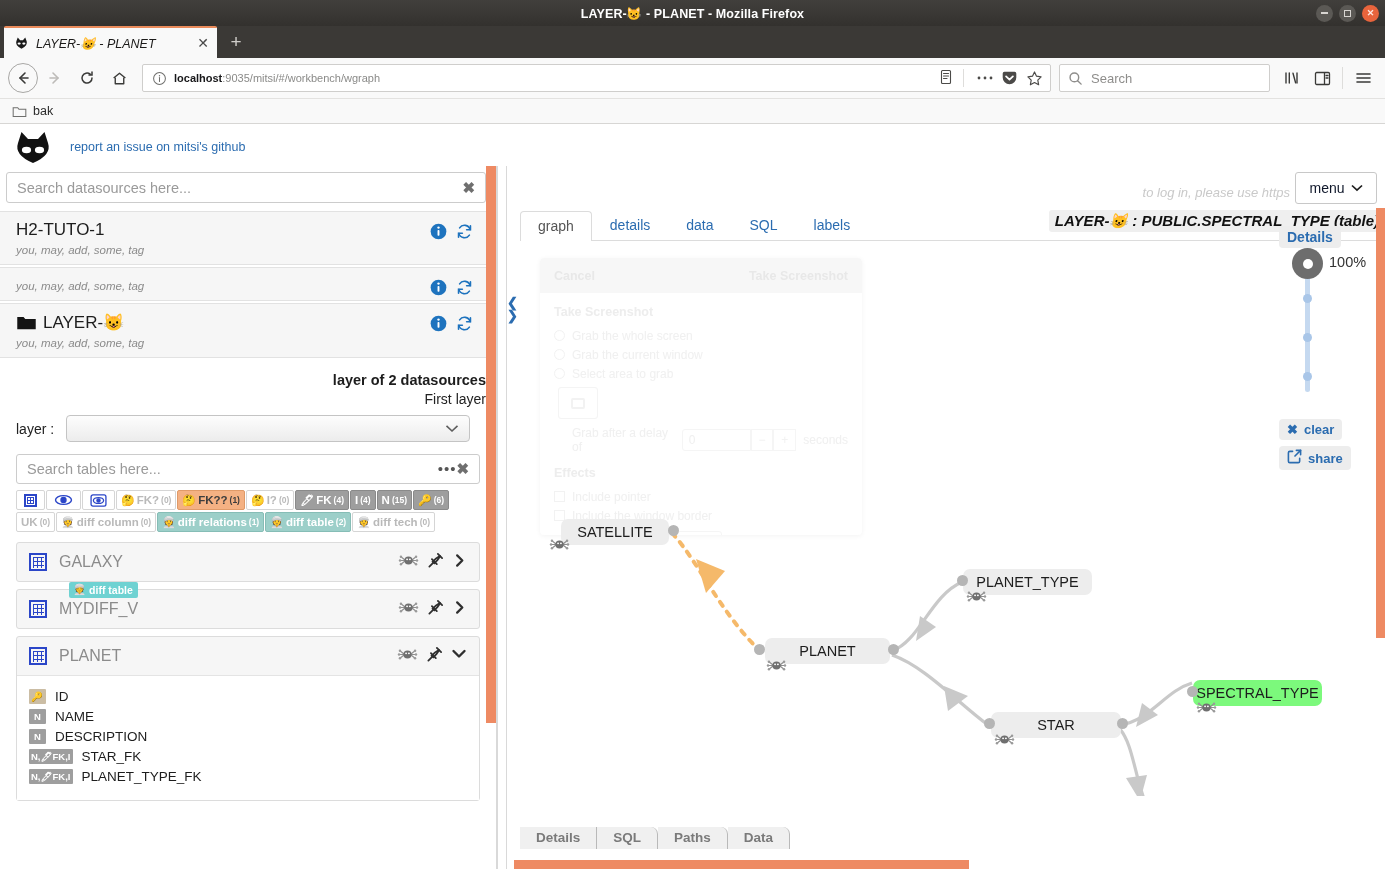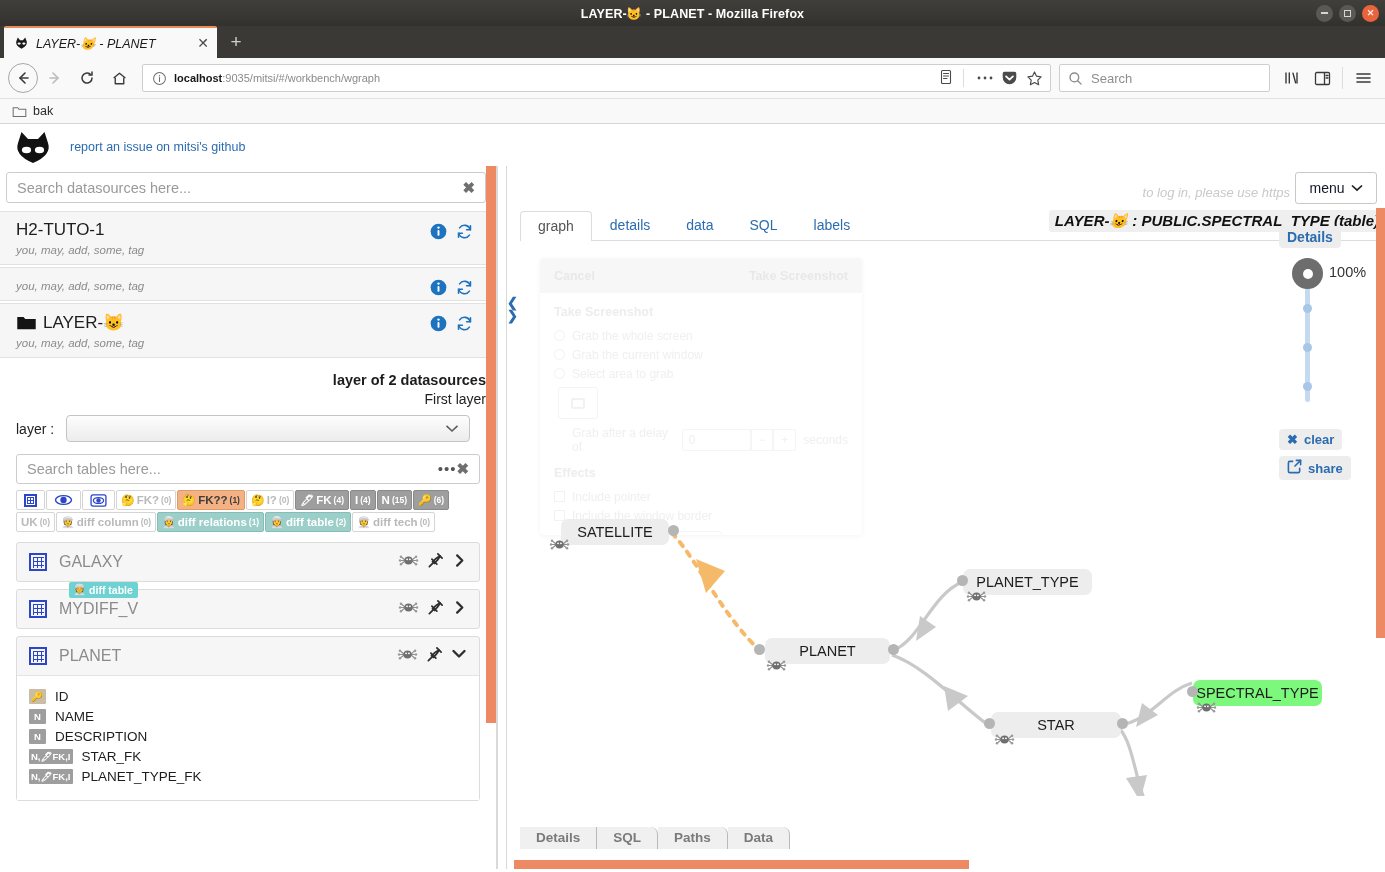--- a/index.html
+++ b/index.html
@@ -297,21 +297,21 @@
   }
   .node.hl { background: #7cf97c; }
   .dot { position:absolute; width: 11px; height: 11px; background:#b5b5b5; border-radius:50%; }
   .spider { position:absolute; width: 21px; height: 17px; }
 
   .options-panel { position:absolute; right: 16px; top: 60px; width: 90px; }
   .opt-title {
     background:#ededed; color:#2b6cb0; font-weight:bold; font-size: 14px;
     border-radius: 4px; padding: 3px 8px; display:inline-block;
   }
-  .zoom-wrap { position:relative; margin-top: 10px; height: 165px; text-align: right; }
+  .zoom-wrap { position:relative; height: 165px; text-align: right; }
   .zoom-track { position:absolute; left: 26px; top: 12px; width: 5px; height: 132px; background:#c5d9f0; border-radius:3px; }
   .zoom-tick { position:absolute; left: 24px; width: 9px; height: 9px; background:#a9c6e8; border-radius:50%; }
   .zoom-knob {
     position:absolute; left: 13px; top: 0px; width: 31px; height: 31px;
     background: #6d6d6d; border-radius: 50%; display:flex; align-items:center; justify-content:center;
   }
   .zoom-knob i { width: 10px; height: 10px; background:#fff; border-radius:50%; display:block; }
   .zoom-pct { position:absolute; left: 50px; top: 6px; font-size: 14.5px; color:#333; }
   .opt-btn {
     background:#ededed; color:#2b6cb0; font-weight:bold; font-size: 13px;

